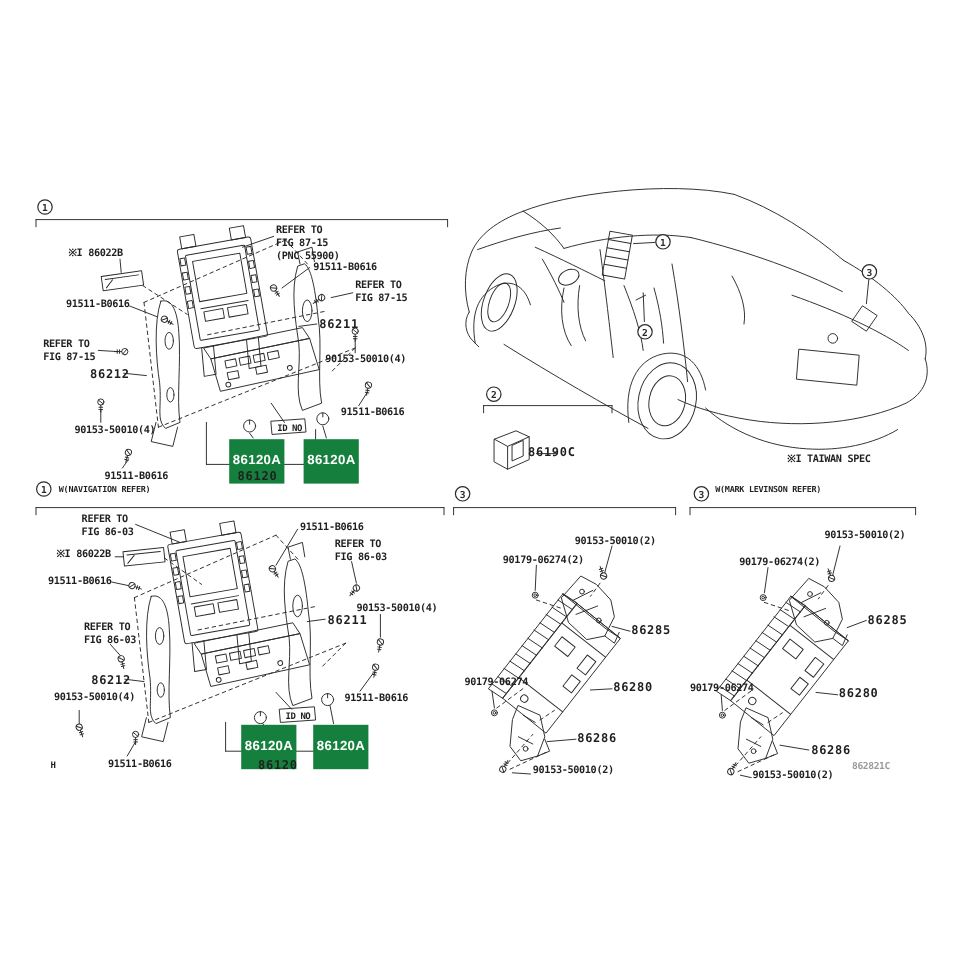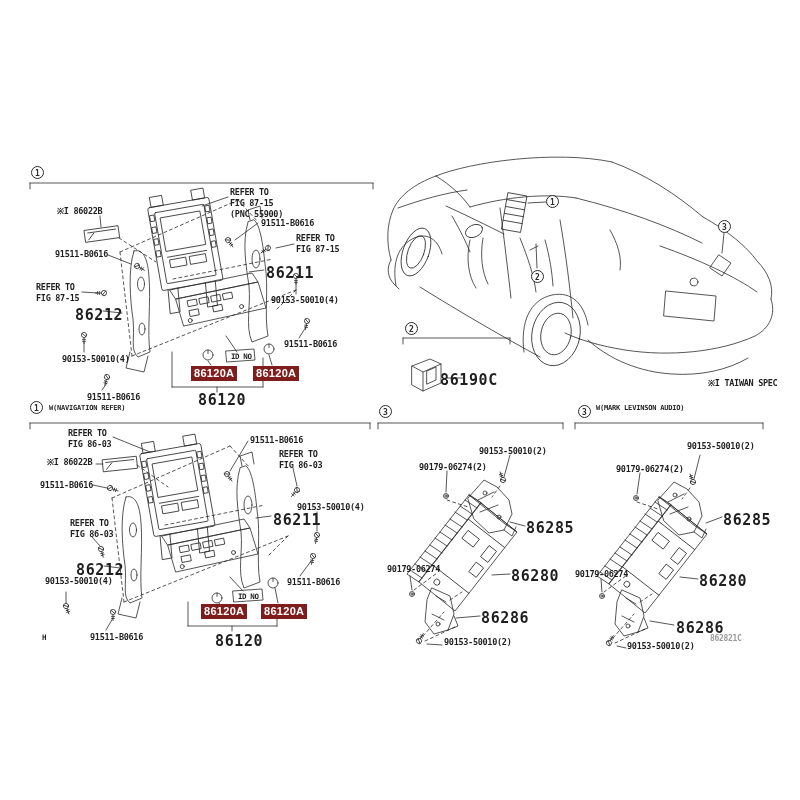--- a/index.html
+++ b/index.html
@@ -1,23 +1,23 @@
 <!DOCTYPE html>
 <html><head>
 <meta charset="utf-8">
 <style>
   html,body{margin:0;padding:0;background:#fff;}
   .page{position:relative;width:800px;height:800px;background:#ffffff;overflow:hidden;
         font-family:"DejaVu Sans Mono",monospace;}
   svg{position:absolute;left:0;top:0;}
   .lbl{position:absolute;font:700 8.5px/1.3 "DejaVu Sans Mono",monospace;color:#1f1f1f;
        white-space:pre-line;letter-spacing:-0.3px;}
-  .big{font-size:15px;letter-spacing:0.6px;}
-  .red{background:#7f1d1d;color:#ffffff;font:700 11px/1.2 "Liberation Sans",sans-serif;
-       padding:1px 3px;letter-spacing:0.3px;white-space:nowrap;}
+  .big{font-size:10px;letter-spacing:0.6px;}
+  .red{background:#15803d;color:#ffffff;font:700 11px/1.2 "Liberation Sans",sans-serif;
+       padding:12px 3px;letter-spacing:0.3px;white-space:nowrap;}
   .tiny{font-size:7.5px;letter-spacing:-0.4px;}
   .gray{color:#9a9a9a;font-weight:700;font-size:8px;}
   .marker{position:absolute;width:13px;height:13px;border:1px solid #2b2b2b;border-radius:50%;
           background:#fff;color:#2b2b2b;font:700 8px/13px "DejaVu Sans Mono",monospace;
           text-align:center;box-sizing:border-box;}
   .sec-title{position:absolute;font:700 7px/1 "DejaVu Sans Mono",monospace;color:#1f1f1f;
              letter-spacing:-0.2px;}
 </style>
 </head>
 <body>
@@ -250,21 +250,21 @@
 <div class="marker" style="left:31px;top:166px">1</div>
 <div class="marker" style="left:30px;top:401px">1</div>
 <div class="marker" style="left:379px;top:405px">3</div>
 <div class="marker" style="left:578px;top:405px">3</div>
 <div class="marker" style="left:546px;top:195px">1</div>
 <div class="marker" style="left:531px;top:270px">2</div>
 <div class="marker" style="left:718px;top:220px">3</div>
 <div class="marker" style="left:405px;top:322px">2</div>
 
 <div class="sec-title" style="left:49px;top:405px">W(NAVIGATION REFER)</div>
-<div class="sec-title" style="left:596px;top:405px">W(MARK LEVINSON AUDIO)</div>
+<div class="sec-title" style="left:596px;top:405px">W(MARK LEVINSON REFER)</div>
 
 <div class="lbl" style="left:230px;top:187px">REFER TO
 FIG 87-15
 (PNC 55900)</div>
 <div class="lbl" style="left:57px;top:206px">※I 86022B</div>
 <div class="lbl" style="left:261px;top:218px">91511-B0616</div>
 <div class="lbl" style="left:296px;top:233px">REFER TO
 FIG 87-15</div>
 <div class="lbl big" style="left:266px;top:264px">86211</div>
 <div class="lbl" style="left:271px;top:295px">90153-50010(4)</div>
@@ -274,21 +274,21 @@
 FIG 87-15</div>
 <div class="lbl big" style="left:75px;top:306px">86212</div>
 <div class="lbl" style="left:62px;top:354px">90153-50010(4)</div>
 <div class="lbl" style="left:87px;top:392px">91511-B0616</div>
 <div class="lbl red" style="left:191px;top:366px">86120A</div>
 <div class="lbl red" style="left:253px;top:366px">86120A</div>
 <div class="lbl tiny" style="left:231px;top:352px">ID NO</div>
 <div class="lbl big" style="left:198px;top:391px">86120</div>
 
 <div class="lbl big" style="left:440px;top:371px">86190C</div>
-<div class="lbl" style="left:708px;top:378px">※I TAIWAN SPEC</div>
+<div class="lbl" style="left:656px;top:378px">※I TAIWAN SPEC</div>
 
 <div class="lbl" style="left:68px;top:428px">REFER TO
 FIG 86-03</div>
 <div class="lbl" style="left:250px;top:435px">91511-B0616</div>
 <div class="lbl" style="left:279px;top:449px">REFER TO
 FIG 86-03</div>
 <div class="lbl" style="left:47px;top:457px">※I 86022B</div>
 <div class="lbl" style="left:40px;top:480px">91511-B0616</div>
 <div class="lbl" style="left:297px;top:502px">90153-50010(4)</div>
 <div class="lbl big" style="left:273px;top:511px">86211</div>

